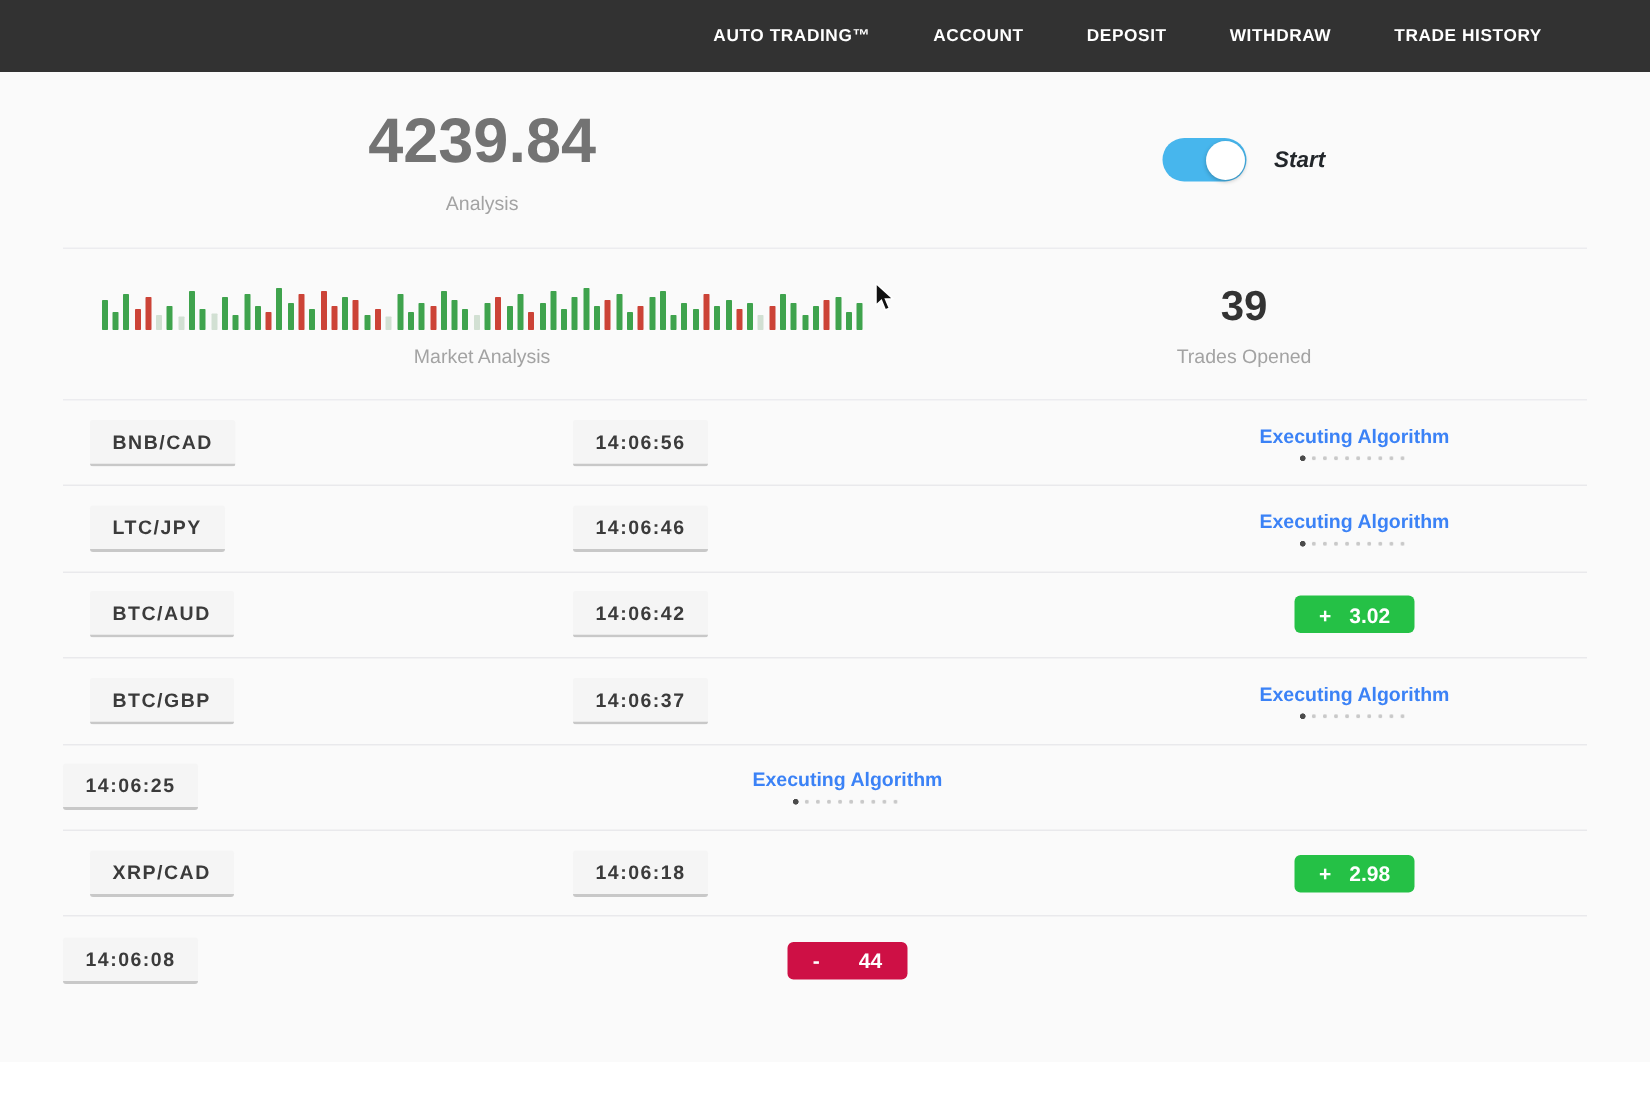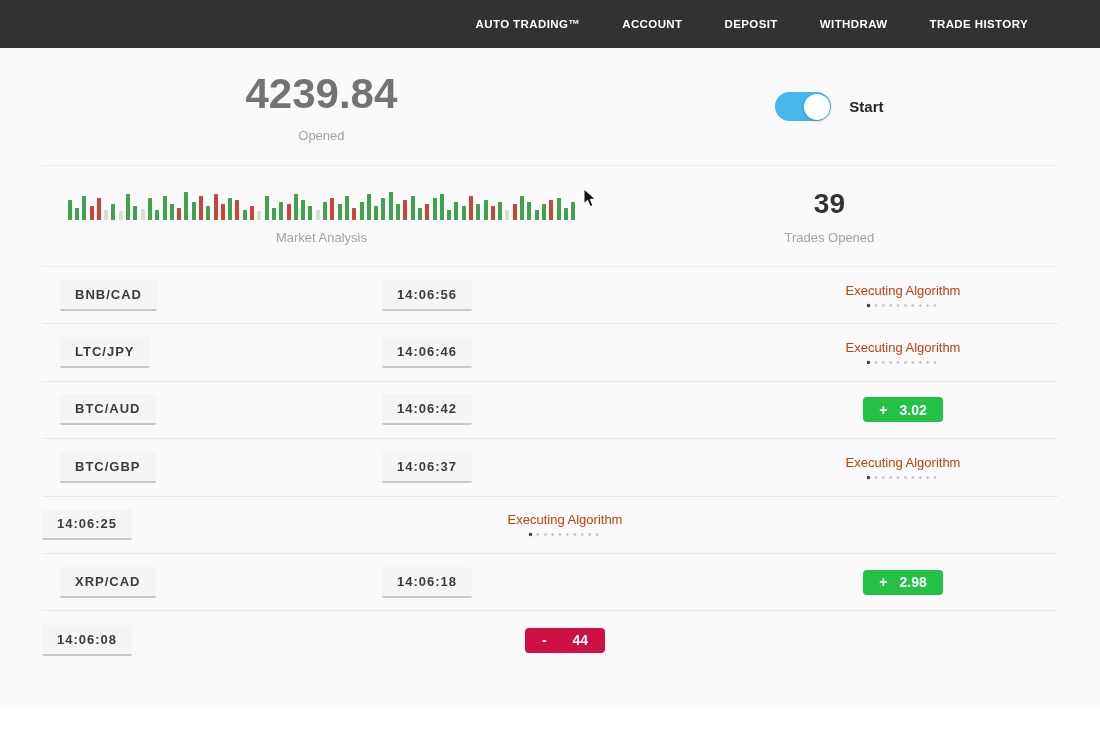--- a/index.html
+++ b/index.html
@@ -19,21 +19,21 @@
   .banner-value { font-size:34px; font-weight:bold; line-height:1.1; letter-spacing:.5px; }
 
   
   .section { display:grid; grid-template-columns:55% 45%; padding:0 42px; align-items:center; }
   .sec1 { height:117px; }
   .sec2 { height:100px; }
   .stat-block { text-align:center; }
   .balance-value { font-size:42px; font-weight:bold; color:#737373; }
   .stat-caption { font-size:13px; color:#a3a3a3; margin-top:10px; }
 
-  .toggle-wrap { display:flex; align-items:center; justify-content:center; gap:18px; }
+  .toggle-wrap { display:flex; align-items:center; justify-content:center; gap:18px;font-style:italic; }
   .toggle { position:relative; width:56px; height:29px; border-radius:15px;
     background:#47b6ed; cursor:pointer; flex:0 0 auto; }
   .toggle .knob { position:absolute; top:1.5px; right:1.5px; width:26px; height:26px;
     border-radius:50%; background:#fff; box-shadow:0 1px 3px rgba(0,0,0,.25); }
   .toggle-label { font-size:15px; font-weight:bold; color:#22262a; }
 
   .bars { display:flex; align-items:flex-end; gap:3.3px; height:32px; justify-content:center; }
   .bar { width:4px; border-radius:.5px; }
   .bar-g { background:#3fa34d; }
   .bar-r { background:#cc4337; }
@@ -45,21 +45,21 @@
   
   .table { margin:0 42px; }
   .trade-row { display:grid; grid-template-columns:340px 1fr 310px; align-items:center;
     height:57.4px; border-bottom:1px solid #e9e9ec; }
   .trade-row:last-child { border-bottom:none; }
   .key-badge { display:inline-block; background:#f5f5f5; border-bottom:2px solid #c8c8c8;
     border-radius:2px; padding:7px 15px; font-size:13px; font-weight:bold; color:#3b3b3b;
     letter-spacing:1px; }
   .pair-cell { padding-left:18px; }
   .status-cell { text-align:center; }
-  .exec-text { font-size:13px; font-weight:normal; color:#c2410c; }
+  .exec-text { font-size:13px; font-weight:bold; color:#3b82f6; }
   .dots { width:74px; height:5px; margin:5px auto 0;
     background-image:
       radial-gradient(circle at 2.5px 2.5px,#4b4b4b 1.7px,transparent 2.1px),
       radial-gradient(circle at 2.5px 2.5px,#c9c9c9 1.15px,transparent 1.55px);
     background-size:100% 100%,7.4px 5px;
     background-repeat:no-repeat,repeat-x; }
   .result-badge { display:inline-flex; align-items:center; justify-content:center;
     min-width:80px; height:25px; border-radius:4px; color:#fff; font-size:14px;
     font-weight:bold; }
   .result-badge.profit { background:#25c146; gap:12px; }
@@ -78,21 +78,21 @@
     <div class="nav-item">ACCOUNT</div>
     <div class="nav-item">DEPOSIT</div>
     <div class="nav-item">WITHDRAW</div>
     <div class="nav-item">TRADE HISTORY</div>
   </div>
 
 
   <div class="section sec1">
     <div class="stat-block">
       <div class="balance-value">4239.84</div>
-      <div class="stat-caption">Opened</div>
+      <div class="stat-caption">Analysis</div>
     </div>
     <div class="stat-block">
       <div class="toggle-wrap">
         <div class="toggle">
           <div class="knob"></div>
         </div>
         <div class="toggle-label">Start</div>
       </div>
     </div>
   </div>

